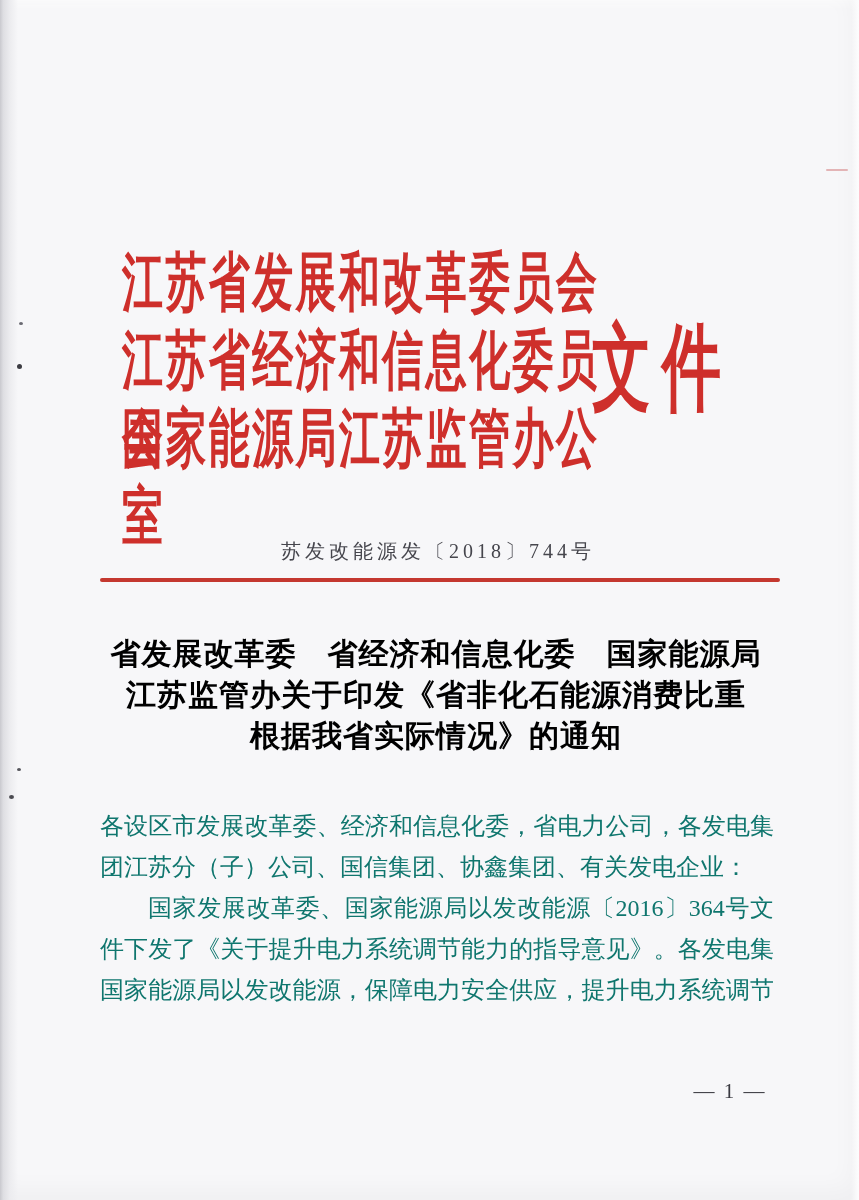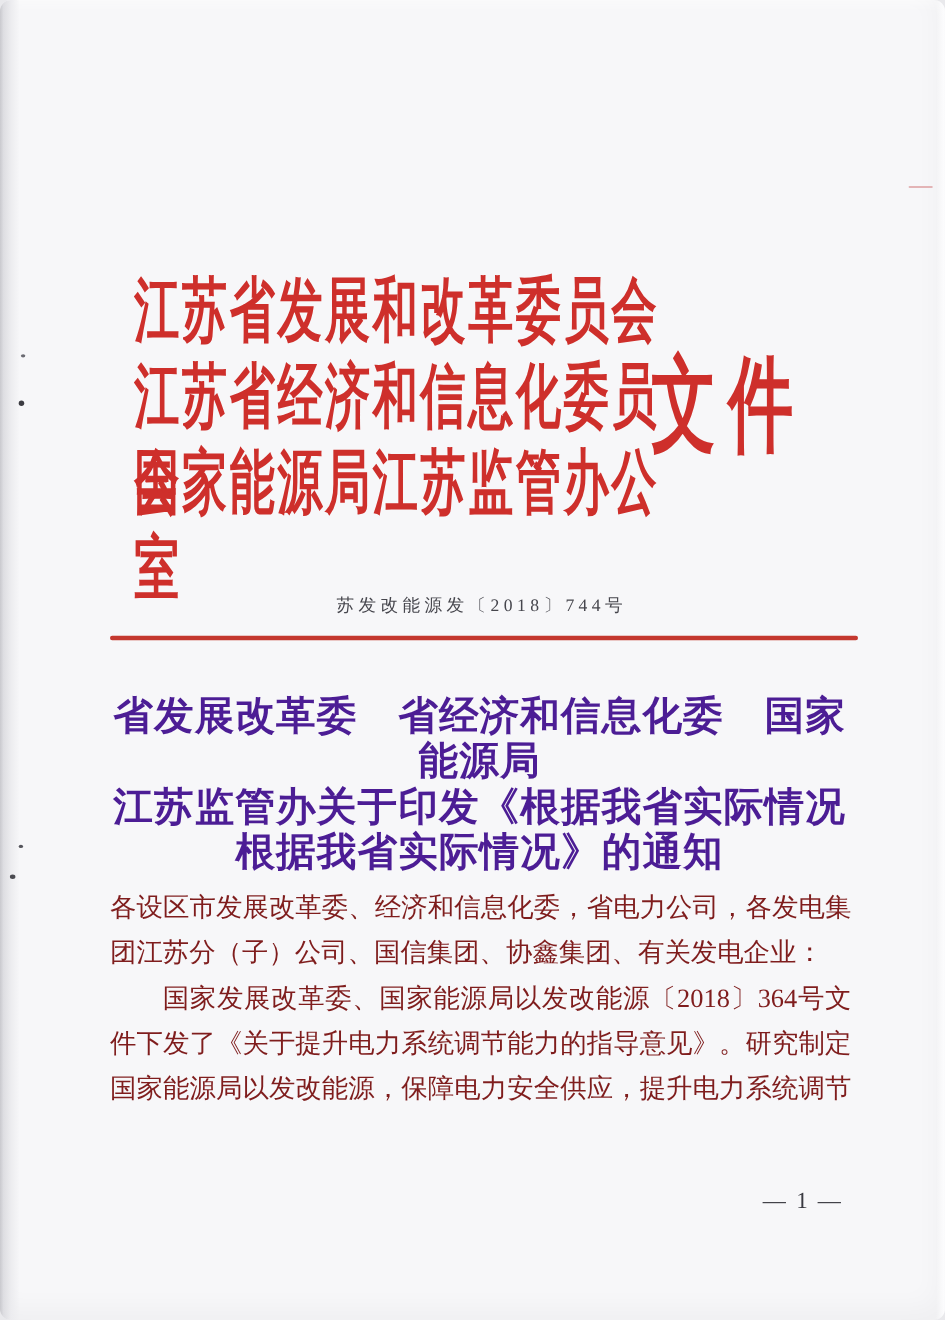--- a/index.html
+++ b/index.html
@@ -8,21 +8,20 @@
     background: #e9e9ec;
     font-family: "Liberation Serif", "DejaVu Serif", serif;
   }
   .page {
     position: relative;
     width: 859px;
     height: 1200px;
     background: #f7f7f9;
     overflow: hidden;
     box-shadow: inset -6px -10px 24px rgba(0,0,0,0.035), inset 0 4px 10px rgba(255,255,255,0.6);
-    border-radius: 10px;
   }
   
   .edge-left {
     position: absolute;
     left: 0; top: 0; bottom: 0;
     width: 18px;
     background: linear-gradient(90deg, #c9c9ce 0%, #dedee2 18%, #ececef 55%, rgba(247,247,249,0) 100%);
   }
   .edge-right {
     position: absolute;
@@ -61,57 +60,56 @@
     transform: scaleX(0.62);
     transform-origin: 0 0;
     white-space: nowrap;
   }
   .doc-number {
     position: absolute;
     left: 100px;
     top: 536px;
     width: 676px;
     text-align: center;
-    font-size: 16px;
+    font-size: 20px;
     line-height: 30px;
     letter-spacing: 4px;
     color: #46464d;
   }
   .red-rule {
     position: absolute;
     left: 100px;
     top: 578px;
     width: 680px;
     height: 4px;
     background: #c4382f;
     border-radius: 2px;
   }
   .doc-title {
     position: absolute;
     left: 88px;
     top: 633px;
     width: 696px;
     margin: 0;
-    font-size: 36px;
+    font-size: 30px;
     font-weight: bold;
     line-height: 41px;
     letter-spacing: 1px;
     text-align: center;
-    color: #4c1d95;
-    font-family: Liberation Mono, monospace;
+    color: #000000;
   }
   .title-line { display: block; }
   .doc-body {
     position: absolute;
     left: 100px;
     top: 806px;
     width: 674px;
     font-size: 24px;
     line-height: 41px;
-    color: #7f1d1d;
+    color: #0f766e;
   }
   .body-line {
     height: 41px;
     text-align: justify;
     text-align-last: justify;
     text-justify: inter-character;
     overflow: visible;
   }
   .body-line.flush-left { text-align-last: left; font-family: Liberation Serif, serif; }
   .body-line.indent { padding-left: 48px; }
@@ -161,29 +159,29 @@
     </div>
     <div class="doc-type">文件</div>
   </header>
 
   <div class="doc-number">苏发改能源发〔2018〕744号</div>
 
   <div class="red-rule"></div>
 
   <h1 class="doc-title">
     <span class="title-line">省发展改革委　省经济和信息化委　国家能源局</span>
-    <span class="title-line">江苏监管办关于印发《根据我省实际情况</span>
+    <span class="title-line">江苏监管办关于印发《省非化石能源消费比重</span>
     <span class="title-line">根据我省实际情况》的通知</span>
   </h1>
 
   <main class="doc-body">
     <div class="body-line">各设区市发展改革委、经济和信息化委，省电力公司，各发电集</div>
     <div class="body-line flush-left">团江苏分（子）公司、国信集团、协鑫集团、有关发电企业：</div>
-    <div class="body-line indent">国家发展改革委、国家能源局以发改能源〔2018〕364号文</div>
-    <div class="body-line">件下发了《关于提升电力系统调节能力的指导意见》。研究制定</div>
+    <div class="body-line indent">国家发展改革委、国家能源局以发改能源〔2016〕364号文</div>
+    <div class="body-line">件下发了《关于提升电力系统调节能力的指导意见》。各发电集</div>
     <div class="body-line">国家能源局以发改能源，保障电力安全供应，提升电力系统调节</div>
   </main>
 
   <footer class="page-footer">
     <span>— 1 —</span>
   </footer>
 
 </div>
 
 </body></html>

